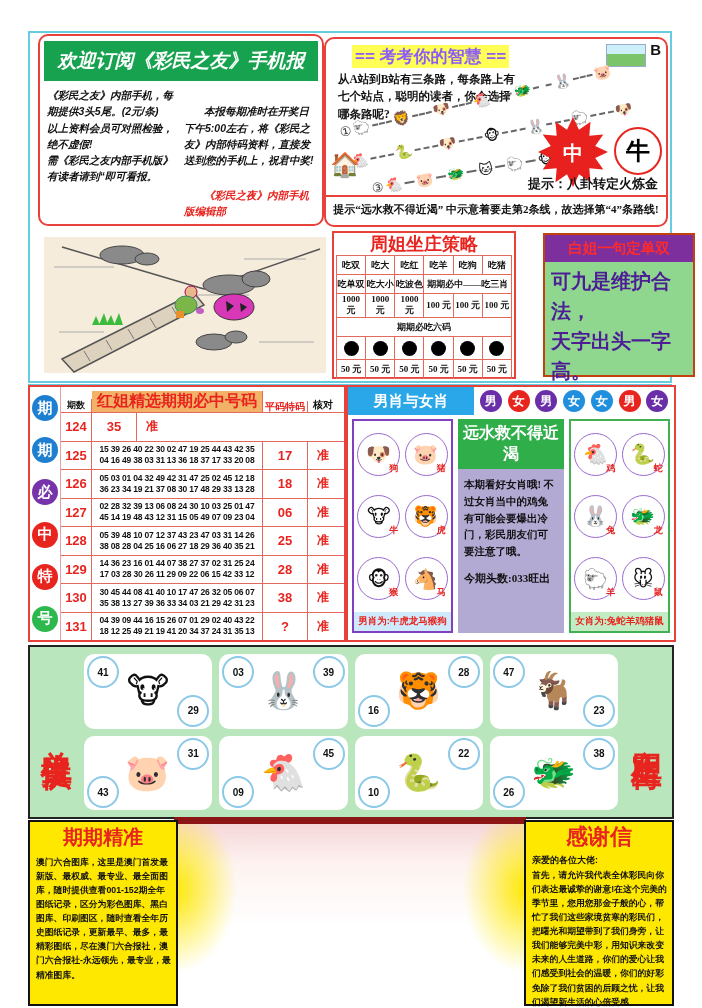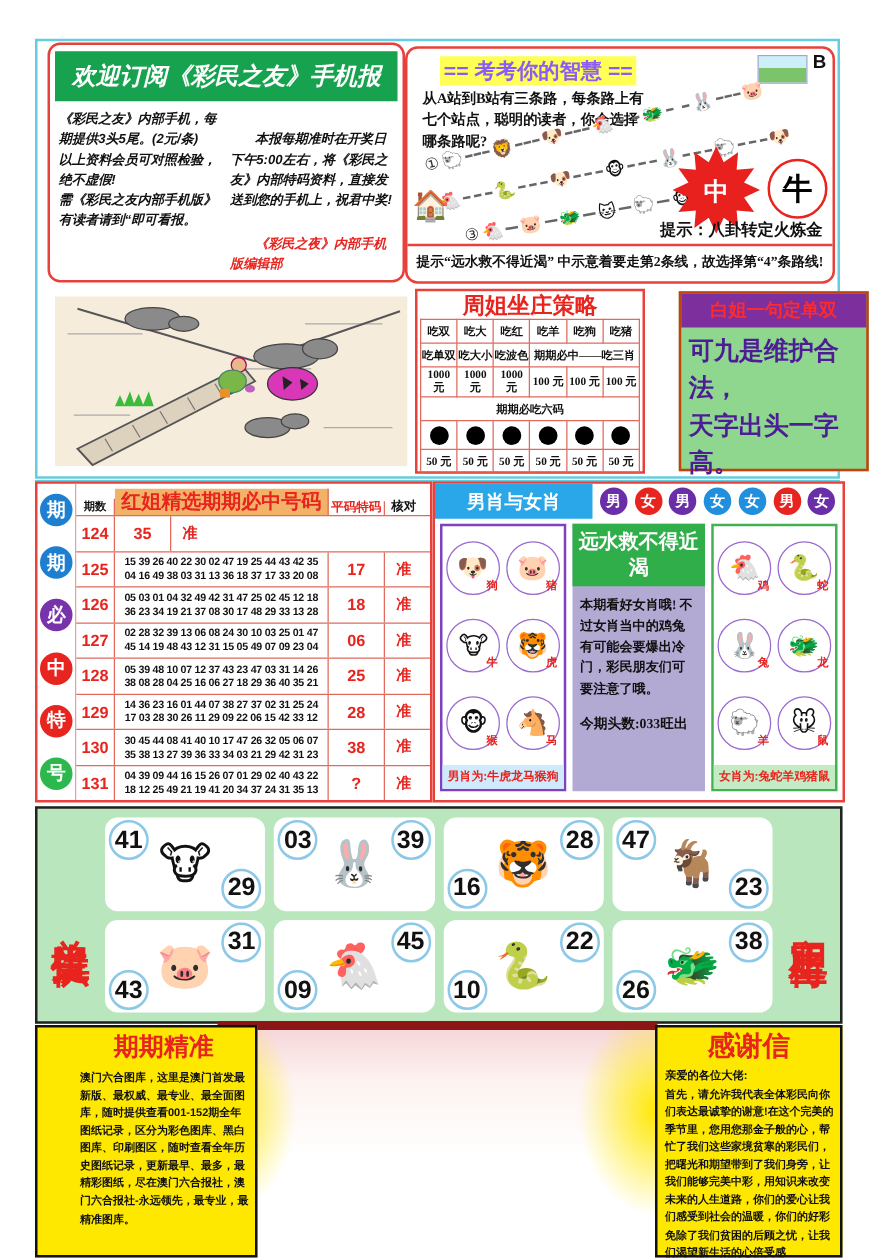--- a/index.html
+++ b/index.html
@@ -100,30 +100,30 @@
   .g-center-hot{padding:10px 6px 0 6px;font-weight:bold;font-size:11px;font-family:"Liberation Serif","DejaVu Serif",serif;}
   
   .greensec{position:absolute;left:28px;top:645px;width:642px;height:170px;border:2px solid #222;background:#b9e6bd;
             display:flex;align-items:stretch;}
   .v-text{width:52px;display:flex;align-items:center;justify-content:center;color:#e8241f;font-weight:bold;
           font-size:31px;writing-mode:vertical-rl;text-orientation:upright;letter-spacing:3px;}
   .cards{flex:1;display:grid;grid-template-columns:repeat(4,1fr);grid-template-rows:1fr 1fr;gap:7px;padding:7px 2px;}
   .card{position:relative;background:#fff;border-radius:10px;display:flex;align-items:center;justify-content:center;}
   .card-emoji{font-size:36px;line-height:1;}
   .numc{position:absolute;width:28px;height:28px;border:2px solid #8cc8e8;border-radius:50%;background:#fff;
-        display:flex;align-items:center;justify-content:center;font-size:20px;font-weight:bold;color:#111;}
+        display:flex;align-items:center;justify-content:center;font-size:10px;font-weight:bold;color:#111;}
   .n-tl{left:3px;top:2px;} .n-tr{right:3px;top:2px;} .n-bl{left:3px;bottom:2px;} .n-br{right:3px;bottom:2px;}
   
   .bottom-mid{position:absolute;left:174px;top:817px;width:352px;height:186px;border-top:7px solid #8c1616;
       background:
         radial-gradient(ellipse 90px 120px at 0% 35%, #ffe800 0%, rgba(255,232,0,0) 70%),
         radial-gradient(ellipse 90px 120px at 100% 35%, #ffe800 0%, rgba(255,232,0,0) 70%),
         linear-gradient(180deg,#f6d7da 0%, #fdf3f0 22%, #ffffff 55%);}
   .ybox{position:absolute;top:820px;width:146px;height:182px;border:2px solid #111;background:#ffe800;}
-  .ybox.left{left:28px;padding-left:28px;} .ybox.right{left:524px;}
+  .ybox.left{left:28px;} .ybox.right{left:524px;}
   .y-title{color:#e8241f;font-weight:bold;text-align:center;}
   .ybox.left .y-title{font-size:20px;padding-top:2px;}
   .ybox.right .y-title{font-size:22px;}
   .y-text{padding:4px 5px 0 6px;font-weight:bold;font-size:8.8px;line-height:1.6;color:#111;}
   .y-greet{padding:2px 5px 0 6px;font-weight:bold;font-size:9px;}
 </style>
 </head>
 <body>
 
 <div class="page">

